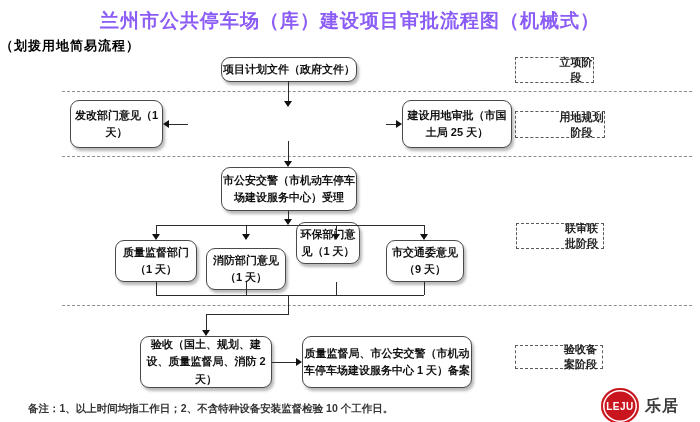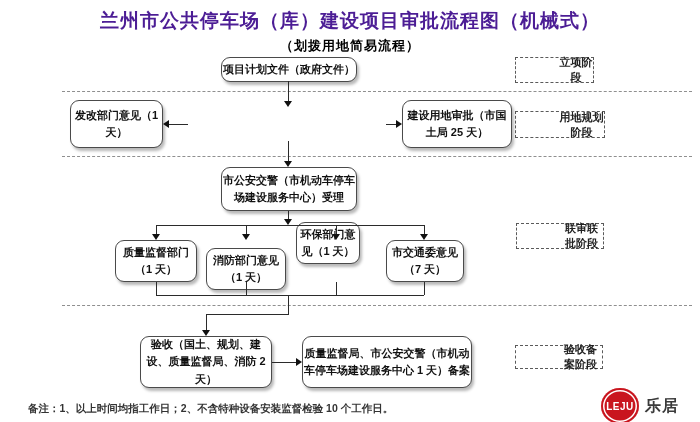--- a/index.html
+++ b/index.html
@@ -2,25 +2,25 @@
 <html><head>
 <meta charset="utf-8">
 <style>
   html,body{margin:0;padding:0;background:#ffffff;}
   #stage{
     position:relative;width:700px;height:422px;background:#ffffff;overflow:hidden;
     font-family:"Liberation Sans","DejaVu Sans",sans-serif;color:#1a1a1a;
   }
   .title{
     position:absolute;left:0;top:8px;width:700px;text-align:center;
-    font-size:19px;font-weight:bold;letter-spacing:1px;color:#4c1d95;
+    font-size:19px;font-weight:bold;letter-spacing:1px;color:#8b5cf6;
     font-family:"Liberation Serif","DejaVu Serif",serif;
   }
   .subtitle{
-    position:absolute;left:0;top:37px;width:700px;text-align:center;
+    position:absolute;left:0;top:37px;width:700px;text-align:left;
     font-size:13px;font-weight:bold;letter-spacing:1px;color:#000;
     font-family:"Liberation Serif","DejaVu Serif",serif;
   }
   .node{
     position:absolute;box-sizing:border-box;background:#fff;
     border:1.3px solid #4a4a4a;border-radius:9px;
     box-shadow:2px 3px 3px rgba(0,0,0,0.28);
     display:flex;align-items:center;justify-content:center;text-align:center;
     font-size:11px;font-weight:bold;line-height:1.55;padding:2px 0;color:#111;
   }
@@ -69,21 +69,21 @@
   <div class="node" style="left:221px;top:57px;width:136px;height:25px;">项目计划文件（政府文件）</div>
 
   <div class="node" style="left:70px;top:100px;width:93px;height:48px;">发改部门意见（1 天）</div>
   <div class="node" style="left:402px;top:100px;width:110px;height:48px;">建设用地审批（市国土局 25 天）</div>
 
   <div class="node" style="left:221px;top:167px;width:136px;height:44px;">市公安交警（市机动车停车场建设服务中心）受理</div>
 
   <div class="node" style="left:115px;top:240px;width:82px;height:42px;">质量监督部门（1 天）</div>
   <div class="node" style="left:206px;top:228px;width:80px;height:42px;margin-top:20px;">消防部门意见（1 天）</div>
   <div class="node" style="left:296px;top:222px;width:64px;height:42px;">环保部门意见（1 天）</div>
-  <div class="node" style="left:386px;top:240px;width:78px;height:42px;">市交通委意见（7 天）</div>
+  <div class="node" style="left:386px;top:240px;width:78px;height:42px;">市交通委意见（9 天）</div>
 
   <div class="node" style="left:140px;top:336px;width:132px;height:52px;">验收（国土、规划、建设、质量监督局、消防 2 天）</div>
   <div class="node" style="left:302px;top:336px;width:170px;height:52px;">质量监督局、市公安交警（市机动车停车场建设服务中心 1 天）备案</div>
 
   <div class="vline" style="left:288px;top:81px;height:21px;"></div>
   <div class="arr down" style="left:284px;top:101px;"></div>
 
   <div class="hline" style="left:169px;top:124px;width:19px;"></div>
   <div class="arr left" style="left:163px;top:120px;"></div>
 

